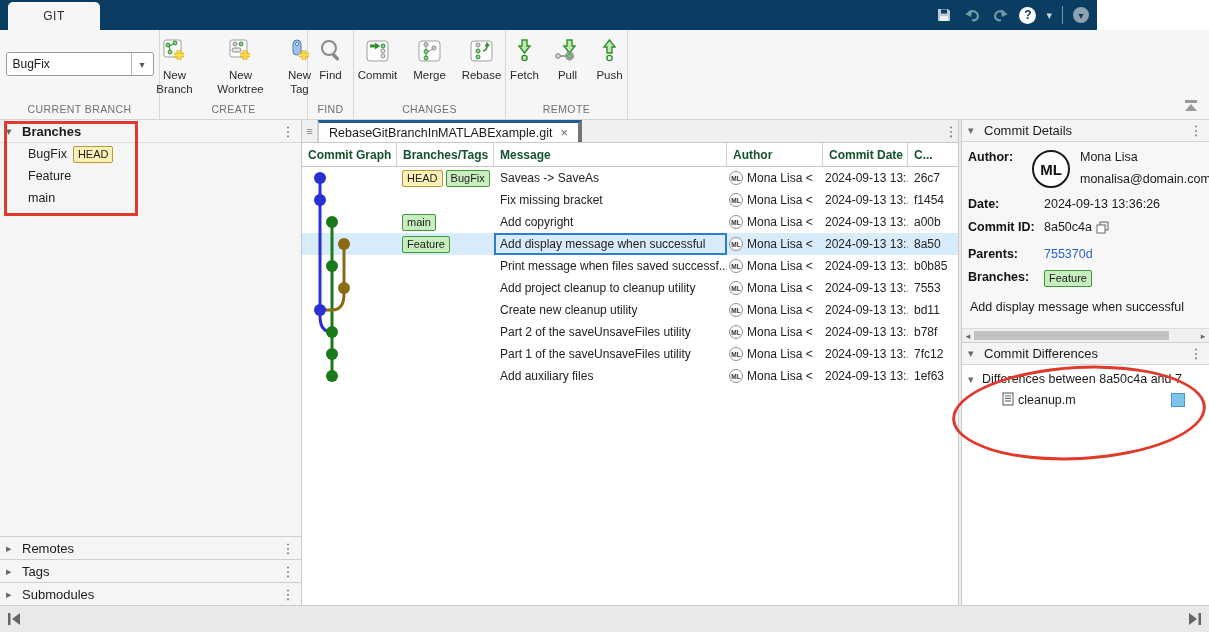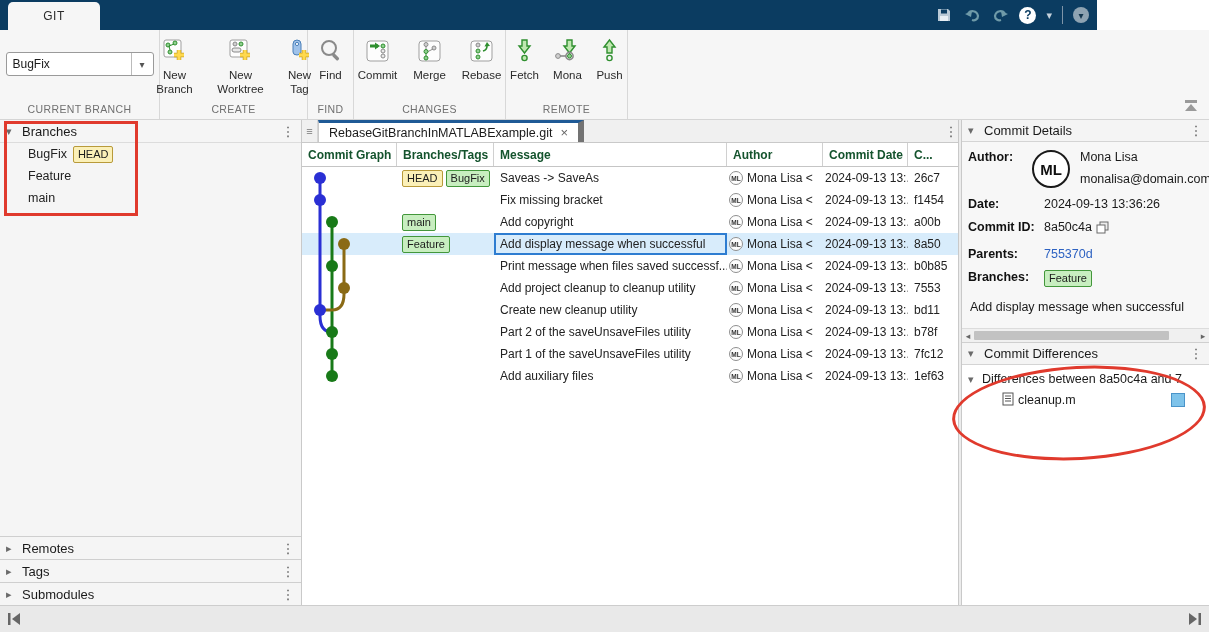--- a/index.html
+++ b/index.html
@@ -44,41 +44,41 @@
     align-items:center; justify-content:center; color:#555; font-size:10px; }
   #ts-collapse { position:absolute; right:10px; bottom:6px; width:16px; height:14px; }
 
   
   #main { position:absolute; left:0; top:120px; width:1209px; height:485px; }
   #left-panel { position:absolute; left:0; top:0; width:302px; height:485px;
     background:#f5f5f5; border-right:1px solid #c9c9c9; }
   .sect-head { height:23px; display:flex; align-items:center; padding:0 6px;
     border-bottom:1px solid #dcdcdc; background:#f5f5f5; }
   .sect-head .tri { width:16px; color:#6a6a6a; font-size:11px; }
-  .sect-head .t { flex:1; font-size:13px; color:#1a1a1a; }
+  .sect-head .t { flex:1; font-size:13px; color:#1a1a1a;font-weight:bold; }
   .menu-dots { color:#555; font-size:13px; width:14px; text-align:center; }
   .branch-item { height:22px; display:flex; align-items:center; padding-left:28px;
     font-size:12.5px; color:#222; gap:6px; }
   .badge { font-size:11px; padding:0px 4px; border-radius:2px; line-height:15px; color:#1c1c1c; }
   .badge.head { background:var(--headbg,#fbf0b8); border:1px solid var(--headborder,#b89a3a); }
   .badge.green { background:var(--greenbg,#c8eec0); border:1px solid var(--greenborder,#43973b); }
   #left-bottom { position:absolute; left:0; bottom:0; width:301px; }
   .collapsed-sect { height:23px; display:flex; align-items:center; padding:0 6px;
     border-top:1px solid #cfcfcf; background:#f5f5f5; }
   .collapsed-sect .tri { width:16px; color:#6a6a6a; font-size:11px; }
   .collapsed-sect .t { flex:1; font-size:13px; color:#1a1a1a; }
 
   
   #center-panel { position:absolute; left:302px; top:0; width:656px; height:485px; background:#fff; }
   #tabbar { height:23px; background:#f0f0f0; border-bottom:1px solid #c9c9c9;
     display:flex; align-items:stretch; }
   .docbar-btn { width:16px; display:flex; align-items:center; justify-content:center;
     color:#777; font-size:11px; border-right:1px solid #d5d5d5; }
   .doc-tab { display:flex; align-items:center; gap:8px; padding:0 10px; background:#fff;
-    border-right:6px solid #737373; border-left:1px solid #c9c9c9;
+    border-right:4px solid #737373; border-left:1px solid #c9c9c9;
     border-top:3px solid #1f5a96; font-size:12.5px; color:#1a1a1a; }
   .doc-tab .close { color:#666; font-size:13px; }
   #tabbar .spacer { flex:1; }
   #tabbar .menu-dots { align-self:center; }
 
   #thead { height:24px; display:flex; border-bottom:1px solid #c5c5c5; background:#fff; }
   .hc { display:flex; align-items:center; padding-left:6px; font-size:12px; font-weight:bold;
     color:#14532d; border-right:1px solid #d0d0d0; overflow:hidden; white-space:nowrap; }
   .w-graph{width:95px;} .w-badges{width:97px;} .w-msg{width:233px;}
   .w-auth{width:96px;} .w-date{width:85px;} .w-id{width:50px; border-right:none;}
@@ -307,21 +307,21 @@
         <div class="ts-btn narrow" style="width:34px;">
           <span class="icon24">
             <svg width="30" height="26" viewBox="0 0 30 26">
                 <polygon points="19,2 14,2 14,8 11,8 16.5,15 22,8 19,8" fill="#bfe8b0" stroke="#2f8f2f" stroke-width="1.4"></polygon>
                 <circle cx="5" cy="18" r="2.4" fill="#cfcfcf" stroke="#8a8a8a"></circle>
                 <path d="M7 18 h6" stroke="#8a8a8a" stroke-width="1.6"></path>
                 <circle cx="16.5" cy="18" r="3.6" fill="none" stroke="#8a8a8a" stroke-width="1.6"></circle>
                 <circle cx="16.5" cy="18" r="2" fill="#8fd08f" stroke="#2f8f2f"></circle>
               </svg>
           </span>
-          <span class="lbl">Mona</span>
+          <span class="lbl">Pull</span>
         </div>
         <div class="ts-btn narrow" style="width:34px;">
           <span class="icon24">
             <svg width="26" height="26" viewBox="0 0 26 26">
                 <polygon points="12.5,2 18,9 15,9 15,15 10,15 10,9 7,9" fill="#bfe8b0" stroke="#2f8f2f" stroke-width="1.4"></polygon>
                 <circle cx="12.5" cy="20" r="2.6" fill="none" stroke="#2f8f2f" stroke-width="1.4"></circle>
               </svg>
           </span>
           <span class="lbl">Push</span>
         </div>

